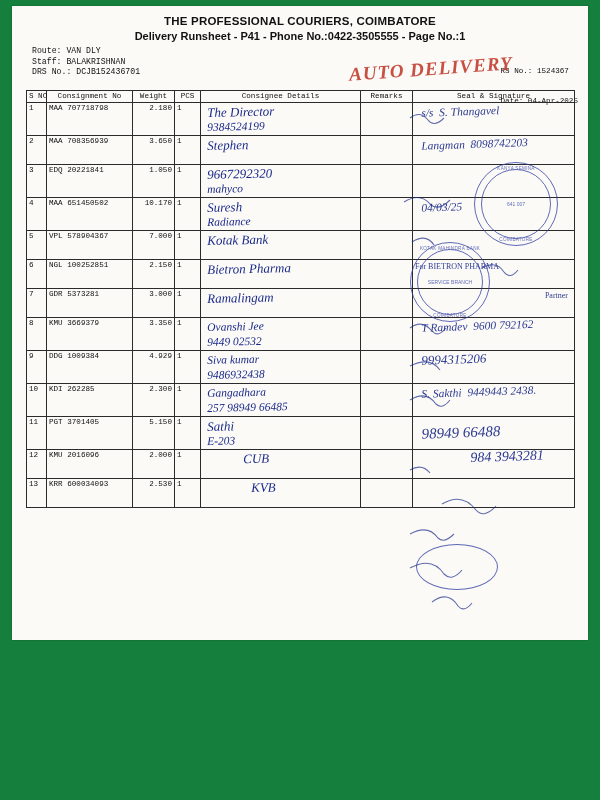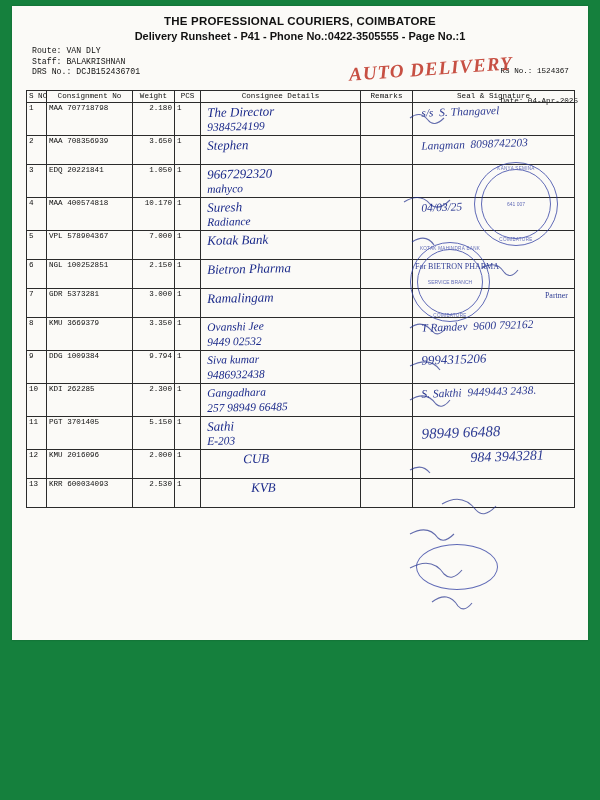--- a/index.html
+++ b/index.html
@@ -270,21 +270,21 @@
             <span class="hand l2">mahyco</span>
           </td>
           <td class="c-rem"></td>
           <td class="c-seal seal-cell">
             <span class="sig"></span>
           </td>
         </tr>
 
         <tr>
           <td class="c-sno">4</td>
-          <td class="c-cno">MAA 400574818</td>
+          <td class="c-cno">MAA 651450502</td>
           <td class="c-wt">10.170</td>
           <td class="c-pcs">1</td>
           <td class="c-cons">
             <span class="hand">Suresh</span>
             <span class="hand l2">Radiance</span>
           </td>
           <td class="c-rem"></td>
           <td class="c-seal seal-cell">
             <span class="sig">04/03/25</span>
           </td>
@@ -343,21 +343,21 @@
           </td>
           <td class="c-rem"></td>
           <td class="c-seal seal-cell">
             <span class="sig">T Ramdev  9600 792162</span>
           </td>
         </tr>
 
         <tr>
           <td class="c-sno">9</td>
           <td class="c-cno">DDG 1009384</td>
-          <td class="c-wt">9.794</td>
+          <td class="c-wt">4.929</td>
           <td class="c-pcs">1</td>
           <td class="c-cons">
             <span class="hand l2">Siva kumar</span>
             <span class="hand l2">9486932438</span>
           </td>
           <td class="c-rem"></td>
           <td class="c-seal seal-cell">
             <span class="sig" style="font-size:13px;">9994315206</span>
           </td>
         </tr>

